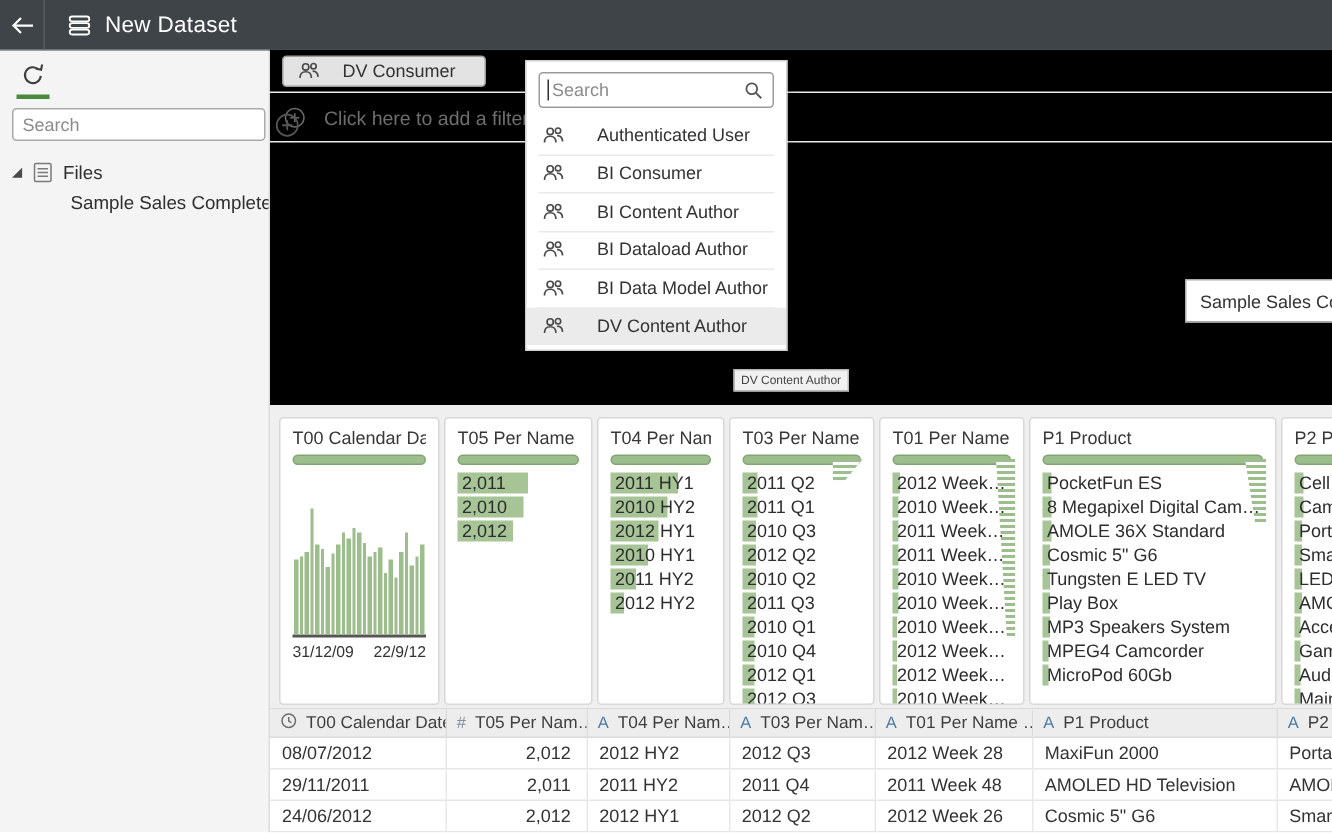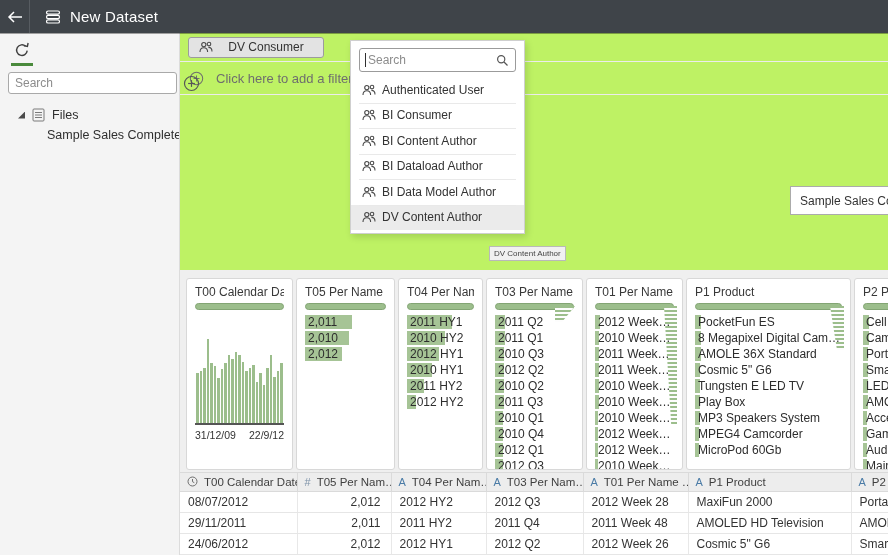--- a/index.html
+++ b/index.html
@@ -19,47 +19,47 @@
              border-right:1px solid #dcdcdc; z-index:1; }
   .side-tab { position:absolute; top:8px; left:10px; width:24px; text-align:center; cursor:pointer; }
   .tab-underline { height:3px; background:#4a8a3c; width:22px; margin:4px auto 0; }
   .search-row { position:absolute; top:39px; left:8px; right:5px; display:flex; align-items:center; gap:6px; }
   .side-search { flex:1; height:22px; border:1px solid #a9a9a9; border-radius:3px; background:#fff;
                  padding:0 6px; font-size:12px; color:#333; outline:none; font-family:inherit; }
   .side-search::placeholder { color:#8c8c8c; }
   .plus-btn { display:flex; cursor:pointer; }
   .tree { position:absolute; top:72px; left:0; right:0; font-size:12.5px; color:#2f2f2f; }
   .tree-row { display:flex; align-items:center; height:20px; cursor:pointer; white-space:nowrap; overflow:hidden; }
-  .tree-root { padding-left:18px; gap:7px; }
+  .tree-root { padding-left:8px; gap:7px; }
   .tree-child { padding-left:40px; gap:7px; }
   .tri { width:7px; height:7px; background:#4a4a4a; clip-path:polygon(100% 0,100% 100%,0 100%); flex:none; }
 
   
-  .canvas { position:absolute; left:180px; top:33px; right:0; height:237px; background:#bef264; }
+  .canvas { position:absolute; left:180px; top:33px; right:0; height:237px; background:#000000; }
   .chip-row { height:29px; border-bottom:1px solid #ececec; display:flex; align-items:center; padding-left:8px; }
   .chip { height:21px; width:136px; display:inline-flex; align-items:center; gap:6px; padding:0 10px;
           background:#e3e3e3; border:1px solid #9c9c9c; border-radius:3px; font-size:12px; color:#333; cursor:pointer; }
   .chip-label { margin:0 auto; }
   .filter-row { height:33px; border-bottom:1px solid #ececec; display:flex; align-items:center; gap:12px;
                 padding-left:9px; color:#6e6e6e; font-size:13px; cursor:pointer; }
   .ds-node { position:absolute; top:153px; left:610px; width:160px; height:29px; border:1px solid #ababab;
              background:#fff; font-size:12px; color:#333; display:flex; align-items:center;
              padding-left:9px; white-space:nowrap; overflow:hidden; cursor:pointer; }
 
   
   .dropdown { position:absolute; left:350px; top:40px; width:175px; background:#fff; border:1px solid #cfcfcf;
               box-shadow:2px 3px 7px rgba(0,0,0,.14); z-index:5; padding:7px 0 3px; }
   .dd-search { margin:0 8px 5px; position:relative; }
   .dd-input { width:100%; height:24px; border:1px solid #9b9b9b; border-radius:3px; font-size:12px;
               padding:0 24px 0 8px; color:#333; outline:none; font-family:inherit; }
   .dd-input::placeholder { color:#8c8c8c; }
   .dd-mag { position:absolute; right:7px; top:6px; }
   .caret { position:absolute; left:6px; top:5px; width:1px; height:14px; background:#2f2f2f; }
   .dd-list { list-style:none; }
-  .dd-item { height:25.5px; display:flex; align-items:center; gap:6px; padding:0 11px; font-size:12px;
+  .dd-item { height:25.5px; display:flex; align-items:center; gap:22px; padding:0 11px; font-size:12px;
              color:#333; cursor:pointer; position:relative; }
   .dd-item + .dd-item::before { content:""; position:absolute; top:0; left:8px; right:8px; height:1px; background:#e9e9e9; }
   .dd-item.hl { background:#ebebeb; }
   .tooltip { position:absolute; left:489px; top:246px; background:#f1f1f1; border:1px solid #b9b9b9;
              font-size:8px; color:#444; padding:2px 4px; z-index:6; white-space:nowrap; }
 
   
   .preview { position:absolute; top:270px; left:180px; right:0; bottom:0; background:#efefef; }
   .cards { position:absolute; top:8px; left:6px; display:flex; gap:3px; }
   .card { background:#fff; border:1px solid #d8d8d8; border-radius:3px; height:192px;

